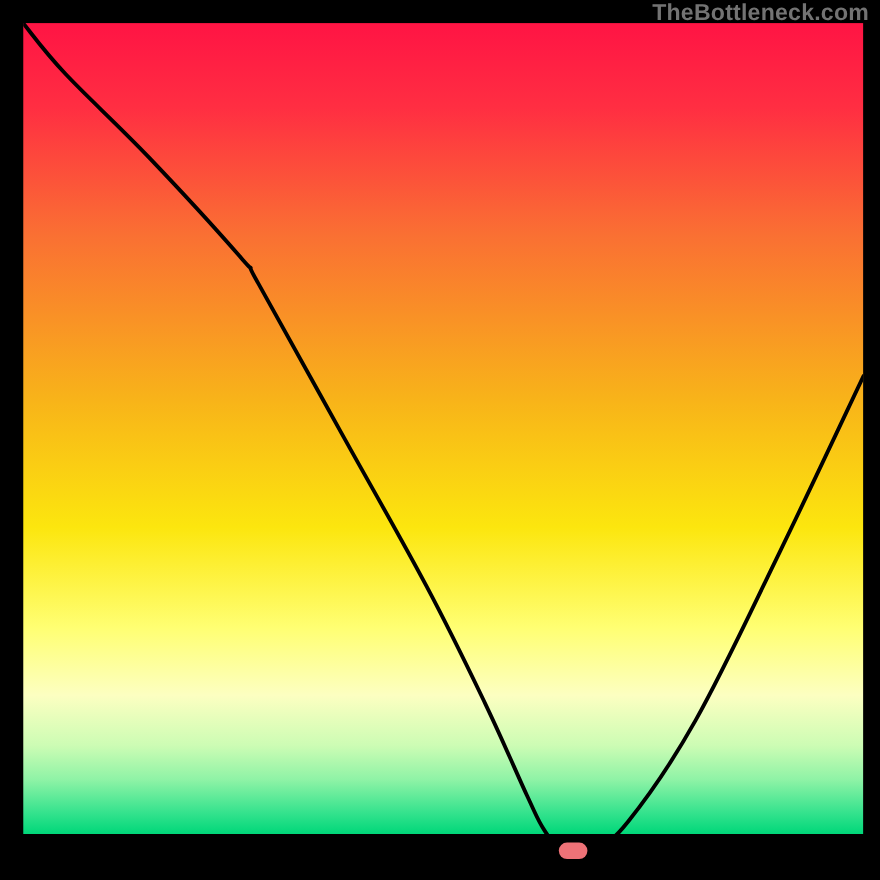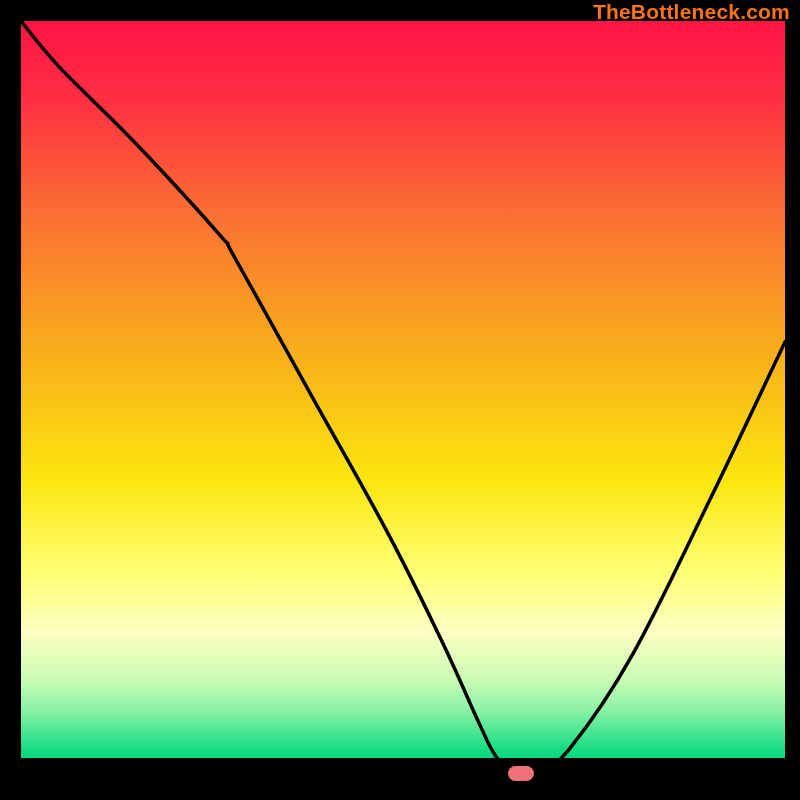--- a/index.html
+++ b/index.html
@@ -41,21 +41,21 @@
     background: #ee7277;
     border-radius: 12px;
   }
   .attribution {
     position: absolute;
     right: 10px;
     top: 0px;
     font-family: Arial, Helvetica, sans-serif;
     font-size: 21px;
     font-weight: 600;
-    color: #f97316;
+    color: #737373;
     letter-spacing: 0.2px;
   }
 </style>
 </head>
 <body>
 
 <div class="viewport">
 
   <div class="plot-area">
     <svg class="gradient" viewBox="0 0 764 764" preserveAspectRatio="none">

